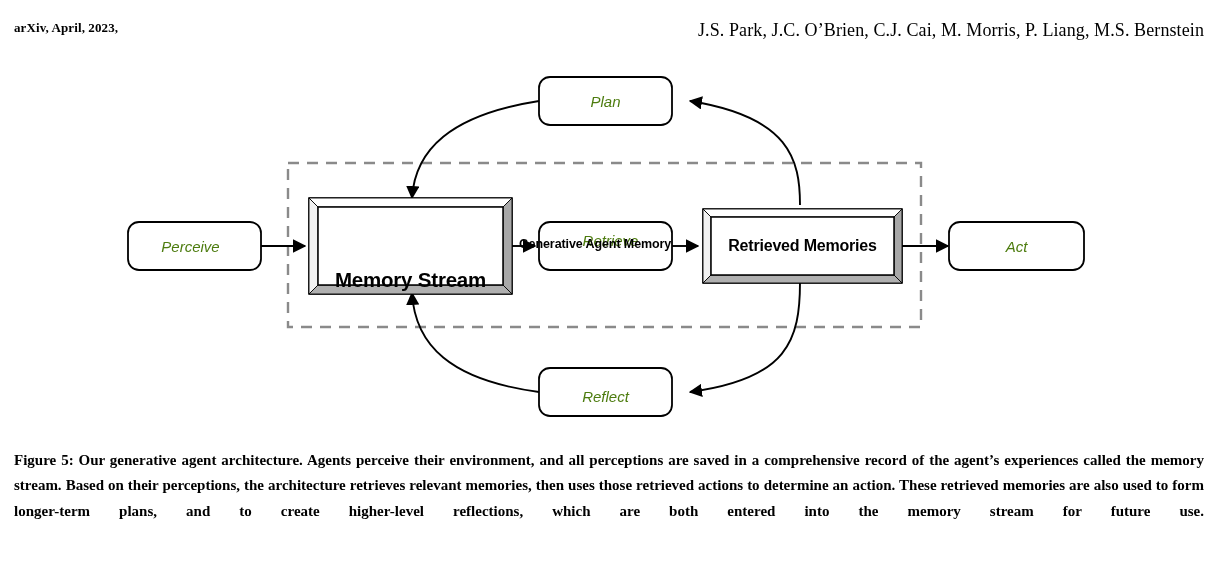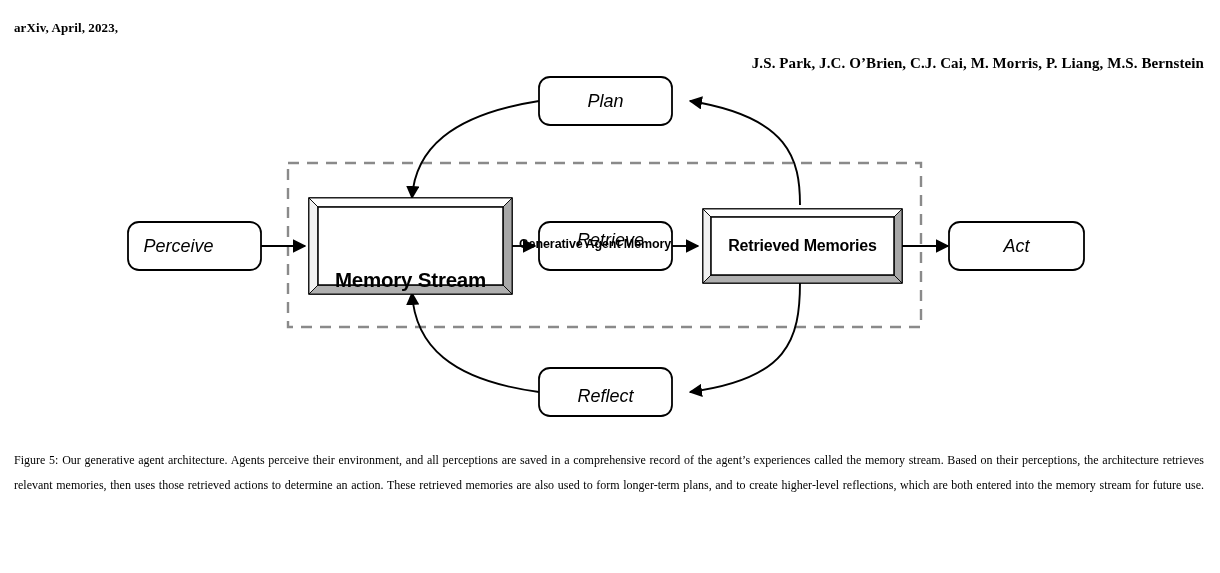--- a/index.html
+++ b/index.html
@@ -32,25 +32,24 @@
     font-size: 13px;
     font-weight: 700;
     letter-spacing: 0.1px;
     white-space: nowrap;
   }
   .header-right {
     position: absolute;
     right: 16px;
     top: 0;
     font-family: "Liberation Serif", serif;
-    font-size: 15px;
-    font-weight: 700;
+    font-size: 18px;
+    font-weight: 400;
     letter-spacing: 0.1px;
     white-space: nowrap;
-    margin-top: 35px;
   }
 
   
   .figure {
     position: absolute;
     left: 0;
     top: 55px;
     width: 1220px;
     height: 385px;
   }
@@ -65,23 +64,23 @@
     position: absolute;
     display: flex;
     align-items: center;
     justify-content: center;
     text-align: center;
     pointer-events: none;
   }
   .label-italic {
     font-family: "Liberation Sans", sans-serif;
     font-style: italic;
-    font-size: 18px;
+    font-size: 15px;
     font-weight: 400;
-    color: #000000;
+    color: #4d7c0f;
   }
   .label-bold {
     font-family: "Liberation Sans", sans-serif;
     font-weight: 700;
     color: #000;
   }
   .label-memory {
     font-size: 20.5px;
     letter-spacing: -0.2px;
     margin-top: 34px;
@@ -102,22 +101,22 @@
     letter-spacing: -0.1px;
   }
 
   
   .caption {
     position: absolute;
     left: 14px;
     top: 448px;
     width: 1190px;
     font-family: "Liberation Serif", serif;
-    font-weight: 400;
-    font-size: 12px;
+    font-weight: 700;
+    font-size: 15px;
     line-height: 25.3px;
     text-align: justify;
     text-justify: inter-word;
     color: #000;
   }
   .caption::after {
     content: "";
     display: inline-block;
     width: 100%;
   }
@@ -182,21 +181,21 @@
     <g>
       <path d="M 703 154 L 902 154 L 902 228 L 703 228 Z" fill="#b8b8b8" stroke="#000" stroke-width="1.6"></path>
       <path d="M 703 154 L 902 154 L 894 162 L 711 162 Z" fill="#ffffff" stroke="#000" stroke-width="0.9"></path>
       <path d="M 703 154 L 711 162 L 711 220 L 703 228 Z" fill="#f2f2f2" stroke="#000" stroke-width="0.9"></path>
       <path d="M 902 154 L 902 228 L 894 220 L 894 162 Z" fill="#a8a8a8" stroke="#000" stroke-width="0.9"></path>
       <path d="M 703 228 L 902 228 L 894 220 L 711 220 Z" fill="#b0b0b0" stroke="#000" stroke-width="0.9"></path>
       <rect x="711" y="162" width="183" height="58" fill="#ffffff" stroke="#000" stroke-width="1.5"></rect>
     </g>
   </svg>
 
-  <div class="node-label label-italic" style="left:112px; top:167px; width:133px; height:48px;">Perceive</div>
+  <div class="node-label label-italic" style="left:124px; top:167px; width:133px; height:48px;">Perceive</div>
 
   <div class="node-label label-bold label-memory" style="left:318px; top:152px; width:185px; height:78px;">Memory Stream</div>
 
   <div class="node-label label-italic" style="left:544px; top:167px; width:133px; height:36px;">Retrieve</div>
 
   <div class="node-label label-bold label-retrieved" style="left:711px; top:162px; width:183px; height:58px;">Retrieved Memories</div>
 
   <div class="node-label label-italic" style="left:949px; top:167px; width:135px; height:48px;">Act</div>
 
   <div class="node-label label-italic" style="left:539px; top:22px; width:133px; height:48px;">Plan</div>

